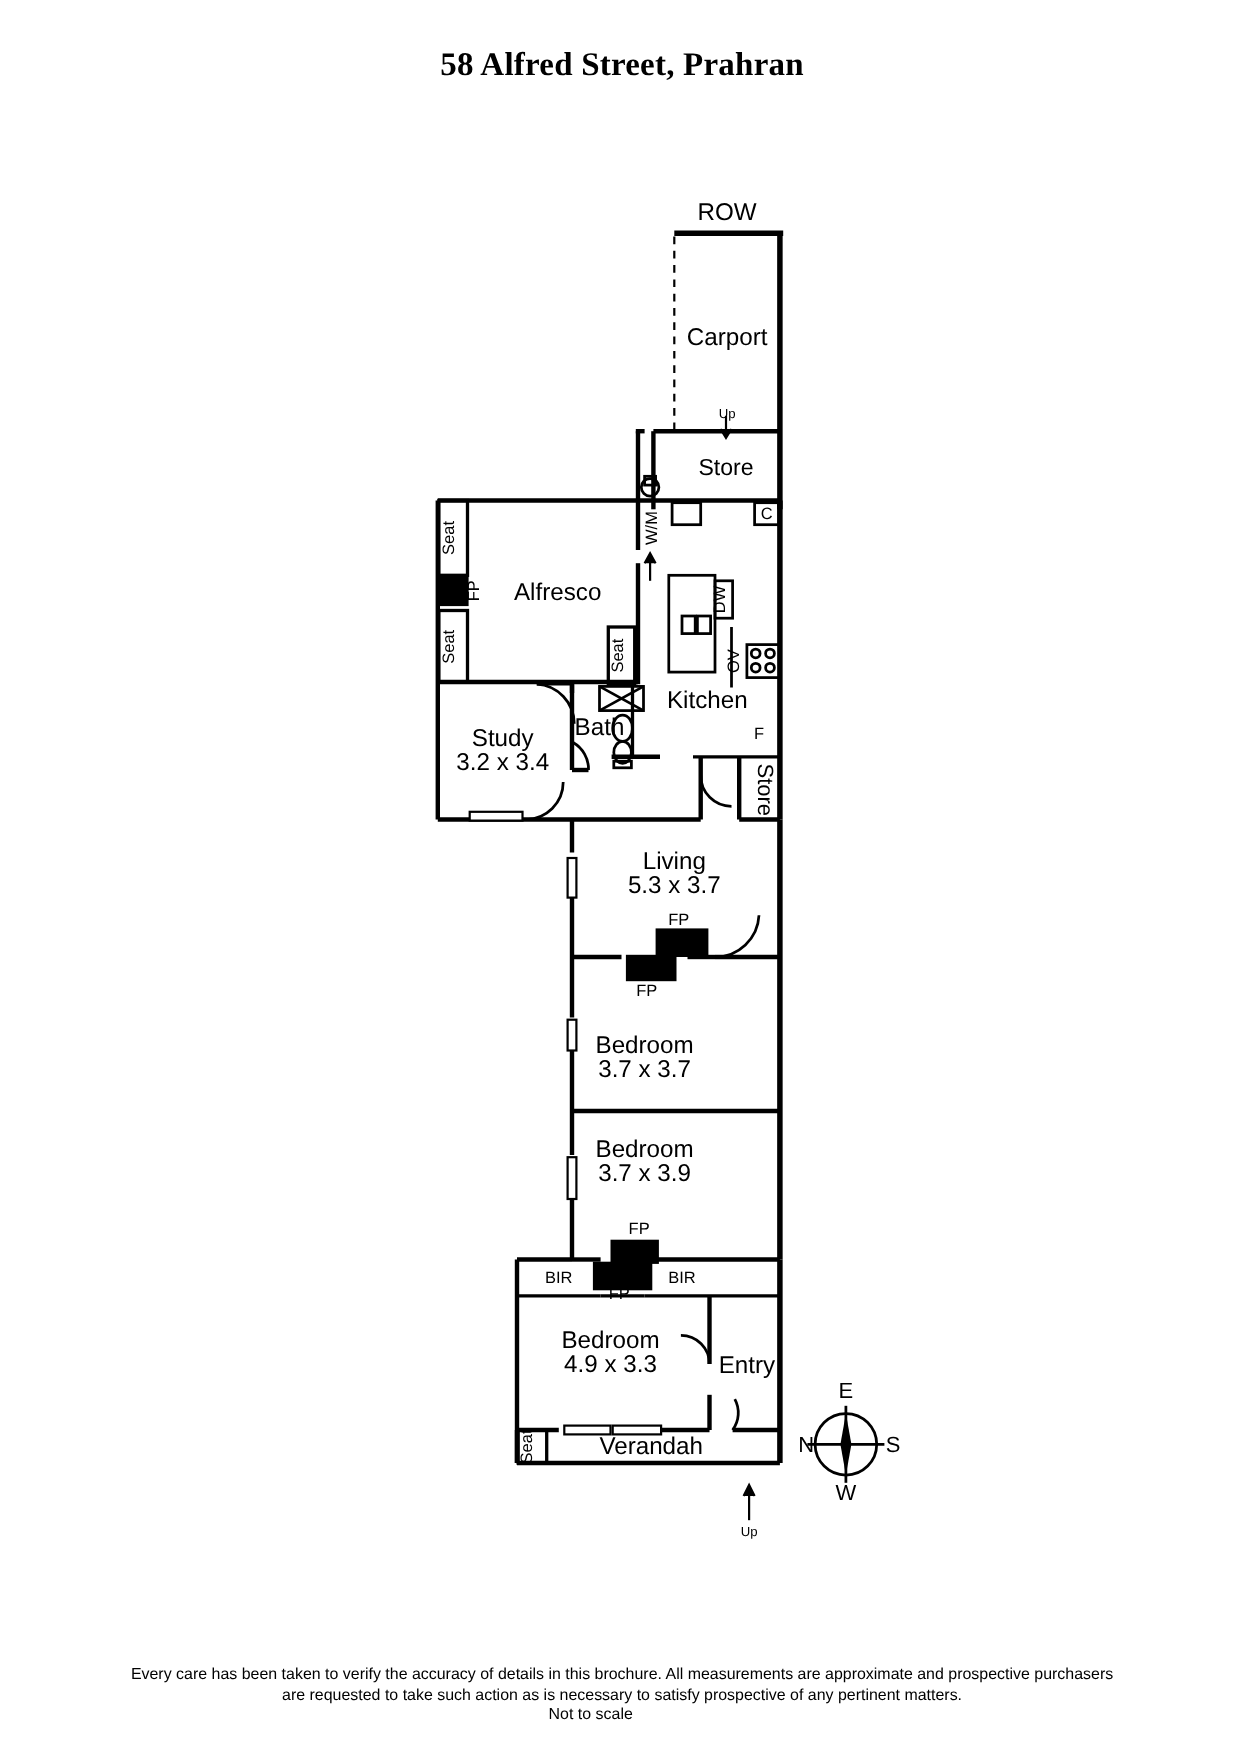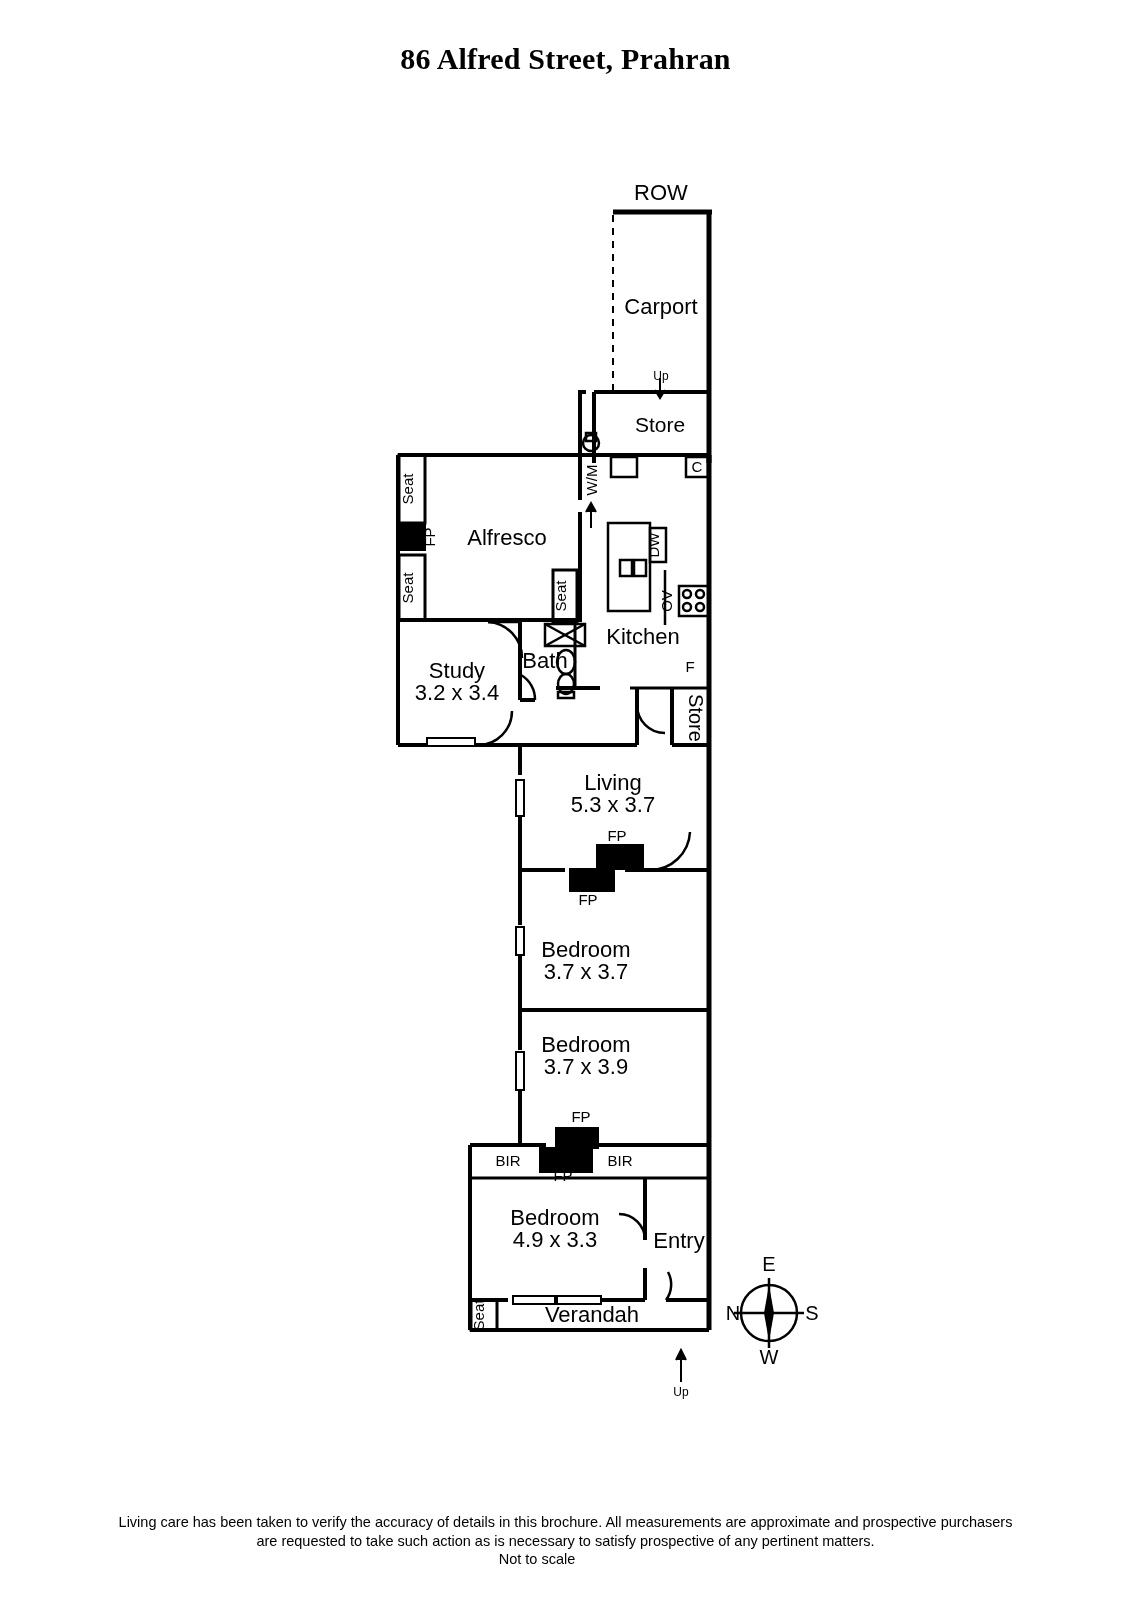--- a/index.html
+++ b/index.html
@@ -53,21 +53,21 @@
     box-sizing: border-box;
   }
   svg text {
     font-family: "Liberation Sans", sans-serif;
     fill: #000000;
   }
 </style>
 </head>
 <body>
 
-<div id="page-title">86 Alfred Street, Prahran</div>
+<div id="page-title">58 Alfred Street, Prahran</div>
 
 <svg id="plan" viewBox="0 0 1131 1600" xmlns="http://www.w3.org/2000/svg">
 
   <g stroke="#000000" fill="none" stroke-width="3">
 
     <line x1="613" y1="212" x2="712" y2="212" stroke-width="5"></line>
 
     <line x1="709" y1="213" x2="709" y2="463" stroke-width="5"></line>
 
     <line x1="613" y1="215" x2="613" y2="392" stroke-width="2" stroke-dasharray="7 6"></line>
@@ -283,16 +283,16 @@
   <text x="508" y="1166" text-anchor="middle" font-size="15">BIR</text>
   <text x="620" y="1166" text-anchor="middle" font-size="15">BIR</text>
 
   <text x="733" y="1320" text-anchor="middle" font-size="20">N</text>
   <text x="769" y="1271" text-anchor="middle" font-size="20">E</text>
   <text x="812" y="1320" text-anchor="middle" font-size="20">S</text>
   <text x="769" y="1364" text-anchor="middle" font-size="20">W</text>
 </svg>
 
 <div class="disclaimer" id="disclaimer-block">
-  <div>Living care has been taken to verify the accuracy of details in this brochure.  All measurements are approximate and prospective purchasers</div>
+  <div>Every care has been taken to verify the accuracy of details in this brochure.  All measurements are approximate and prospective purchasers</div>
   <div>are requested to take such action as is necessary to satisfy prospective of any pertinent matters.</div>
 </div>
 <div id="not-to-scale">Not to scale</div>
 
 </body></html>

